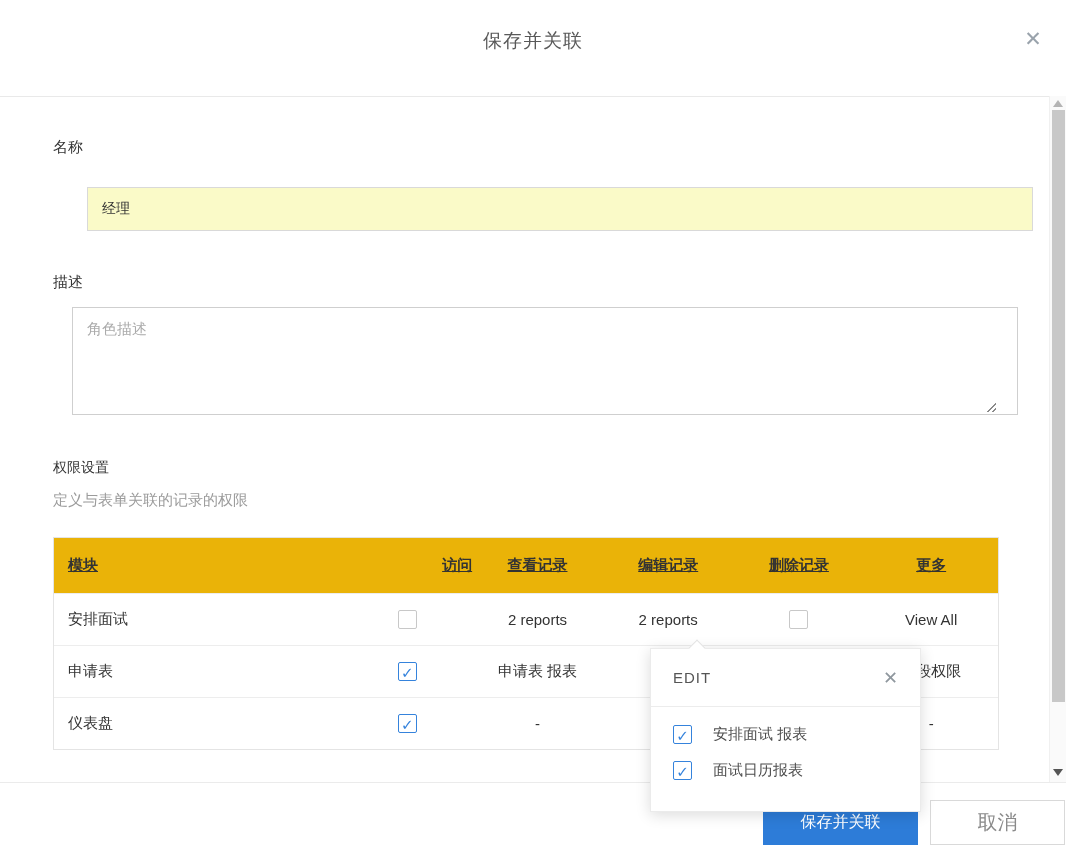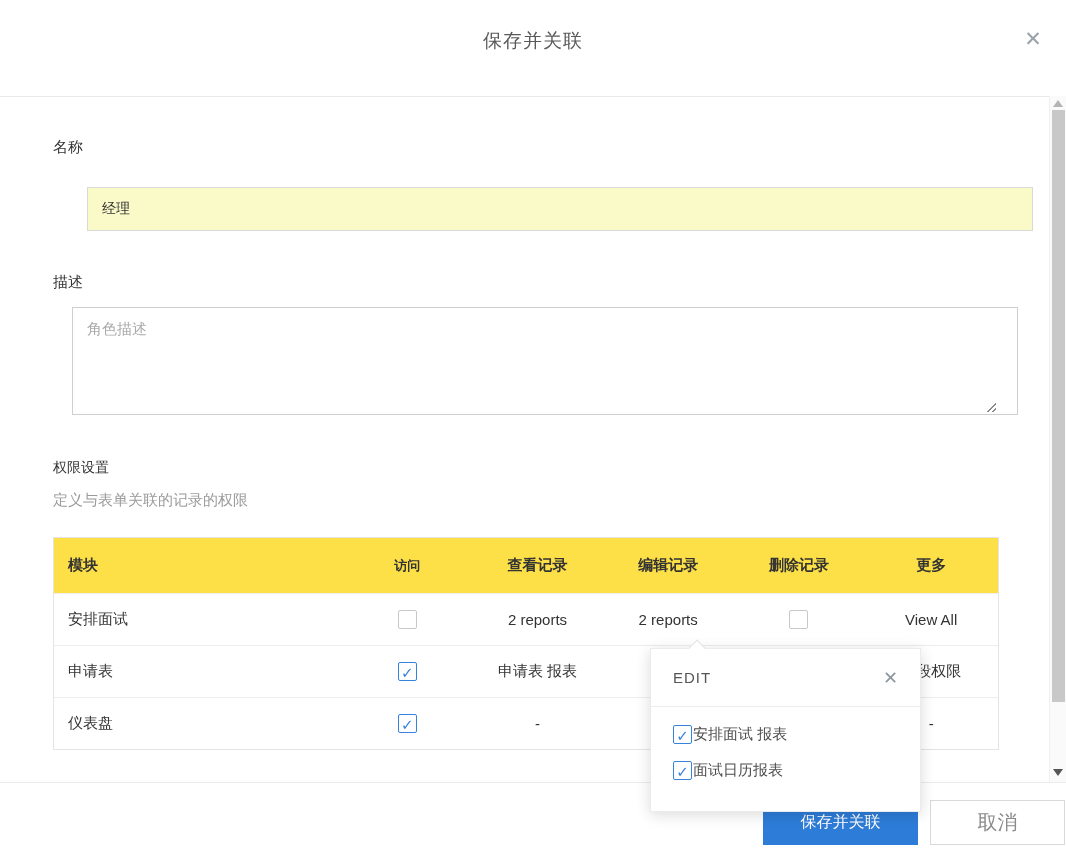--- a/index.html
+++ b/index.html
@@ -27,23 +27,23 @@
     background:
       linear-gradient(135deg, transparent 0 54%, #8a8a8a 54% 62%, transparent 62% 78%, #8a8a8a 78% 86%, transparent 86%);
   }
 
   
   .perm-heading { left:53px; top:459px; font-size:14px; color:#333; }
   .perm-subtitle { left:53px; top:491px; font-size:15px; color:#9b9b9b; }
 
   .perm-table { left:53px; top:537px; width:946px; border:1px solid #e4e4e4; background:#fff; }
   .t-row { display:flex; align-items:center; height:52px; border-top:1px solid #ededed; background:#fff; }
-  .t-head { height:55px; background:#fde047; border-top:none; font-weight:bold; }
+  .t-head { height:55px; background:#eab308; border-top:none; font-weight:bold;text-decoration:underline; }
   .c-module { width:289px; padding-left:14px; text-align:left; font-size:15px; }
-  .c-access { width:130px; text-align:center; font-size:13px; }
+  .c-access { width:130px; text-align:right; font-size:15px; }
   .c-view, .c-edit, .c-delete { width:131px; text-align:center; font-size:15px; }
   .c-more { width:134px; text-align:center; font-size:15px; }
   .cell-flex { display:flex; justify-content:center; }
 
   
   .cb { width:19px; height:19px; border:1px solid #c8c8c8; border-radius:2px;
     background:#fff; display:inline-block; position:relative; cursor:pointer; }
   .cb.checked { border:1px solid #3583dc; }
   .cb.checked::after { content:"✓"; position:absolute; left:0; top:0; width:100%; height:100%;
     color:#3583dc; font-size:15px; line-height:19px; text-align:center; }
@@ -52,21 +52,21 @@
   .popup { left:650px; top:648px; width:271px; height:164px; background:#fff;
     border:1px solid #ebebeb; box-shadow:0 3px 14px rgba(0,0,0,0.14); z-index:10; }
   .popup-arrow { position:absolute; top:-7px; left:40px; width:12px; height:12px;
     background:#fff; border-left:1px solid #e3e3e3; border-top:1px solid #e3e3e3;
     transform:rotate(45deg); }
   .popup-header { height:58px; display:flex; align-items:center; justify-content:space-between;
     padding:0 22px; border-bottom:1px solid #ececec; }
   .popup-title { font-size:15px; color:#555; letter-spacing:1px; }
   .popup-close { font-size:18px; color:#8f979e; cursor:pointer; font-weight:300; }
   .popup-items { padding:18px 22px 0; }
-  .popup-item { display:flex; align-items:center; gap:1px; margin-bottom:17px; }
+  .popup-item { display:flex; align-items:center; gap:21px; margin-bottom:17px; }
   .popup-item-label { font-size:15px; color:#4d4d4d; }
 
   
   .footer-divider { left:0; top:782px; width:1066px; height:1px; background:#ebebeb; }
   .btn-save { left:763px; top:800px; width:155px; height:45px; background:#2d7cd8;
     color:#fff; border:none; font-size:16px; font-family:inherit; cursor:pointer; }
   .btn-cancel { left:930px; top:800px; width:135px; height:45px; background:#fff;
     color:#8a8a8a; border:1px solid #d9d9d9; font-size:20px; font-family:inherit; cursor:pointer; }
 
   

